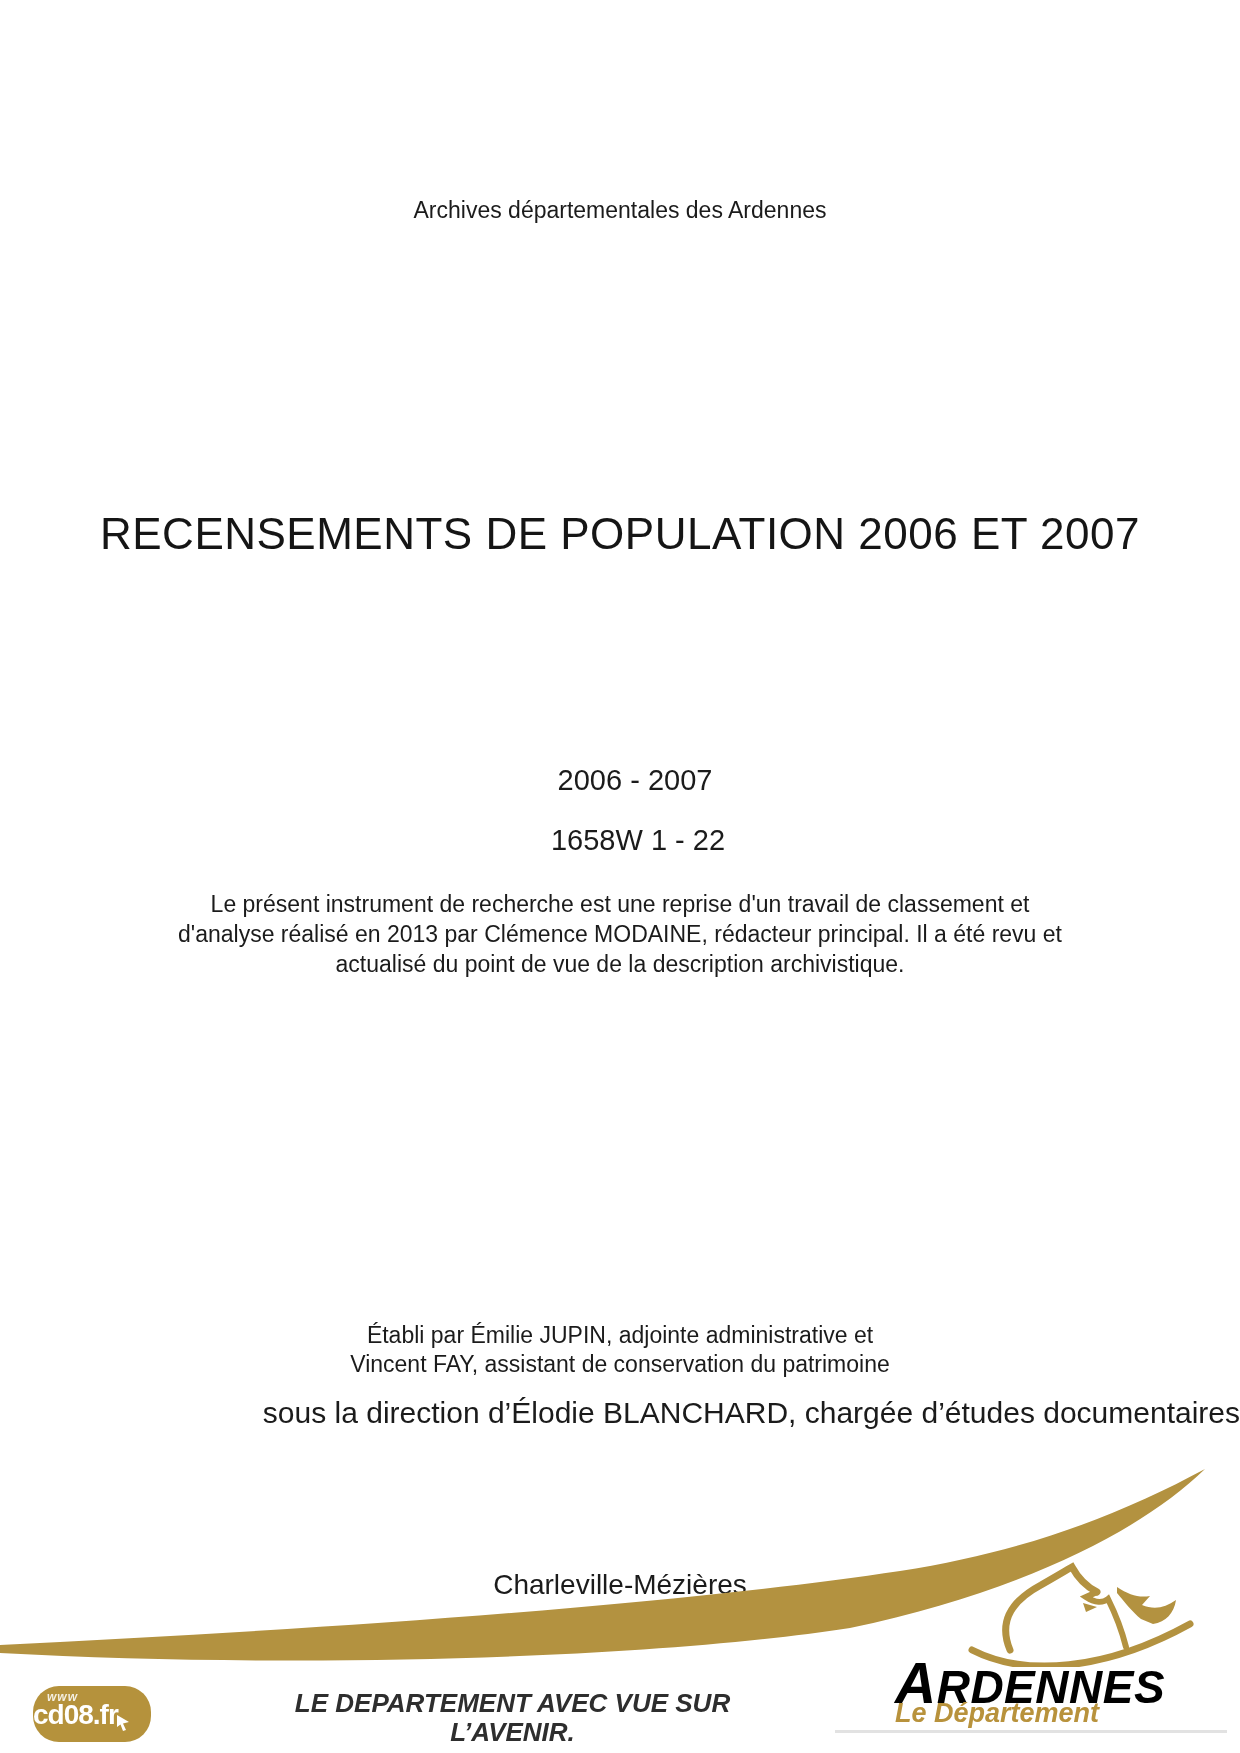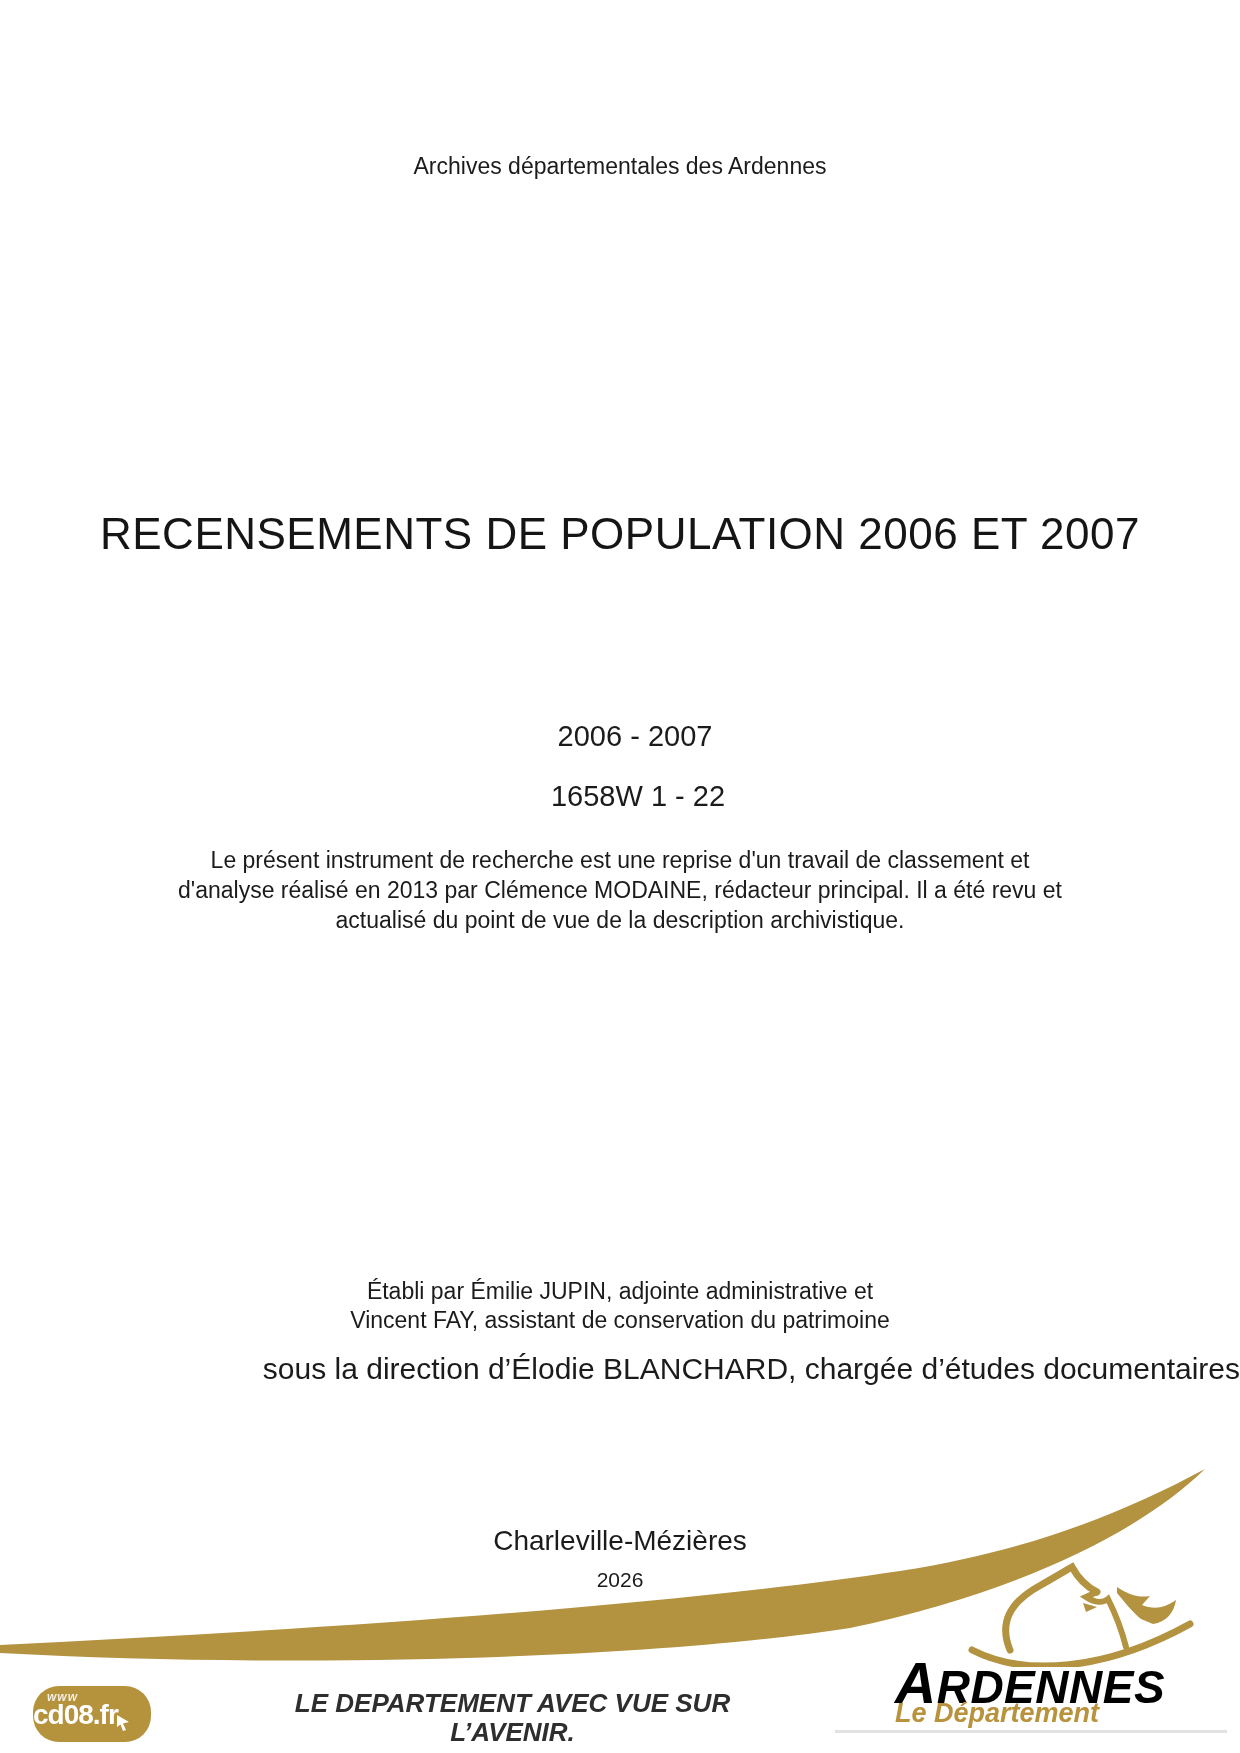--- a/index.html
+++ b/index.html
@@ -1,21 +1,21 @@
 <!DOCTYPE html>
 <html><head>
 <meta charset="utf-8">
 <style>
   html,body{margin:0;padding:0;background:#888;}
   .page{
     position:relative;width:1240px;height:1753px;margin:0 auto;
     background:#ffffff;overflow:hidden;
     font-family:"Liberation Sans",sans-serif;color:#1b1b1b;
   }
-  .center{position:absolute;left:0;width:1240px;text-align:center;line-height:1;}
+  .center{position:absolute;left:0;width:1240px;text-align:center;line-height:1;margin-top:44px;}
   .header-line{top:155px;font-size:23px;}
   .doc-title{top:512px;font-size:44px;letter-spacing:0.5px;color:#151515;font-weight:400;margin:0;}
   .date-range{top:722px;font-size:29px;padding-left:15px;}
   .cote{top:782px;font-size:29px;padding-left:18px;}
   .note{top:845px;font-size:23px;line-height:30px;}
   .credits{top:1277px;font-size:23px;line-height:29px;}
   .direction{top:1354px;font-size:30px;text-align:right;}
   .city{top:1527px;font-size:28px;}
   .year{top:1569px;font-size:21px;}
 

